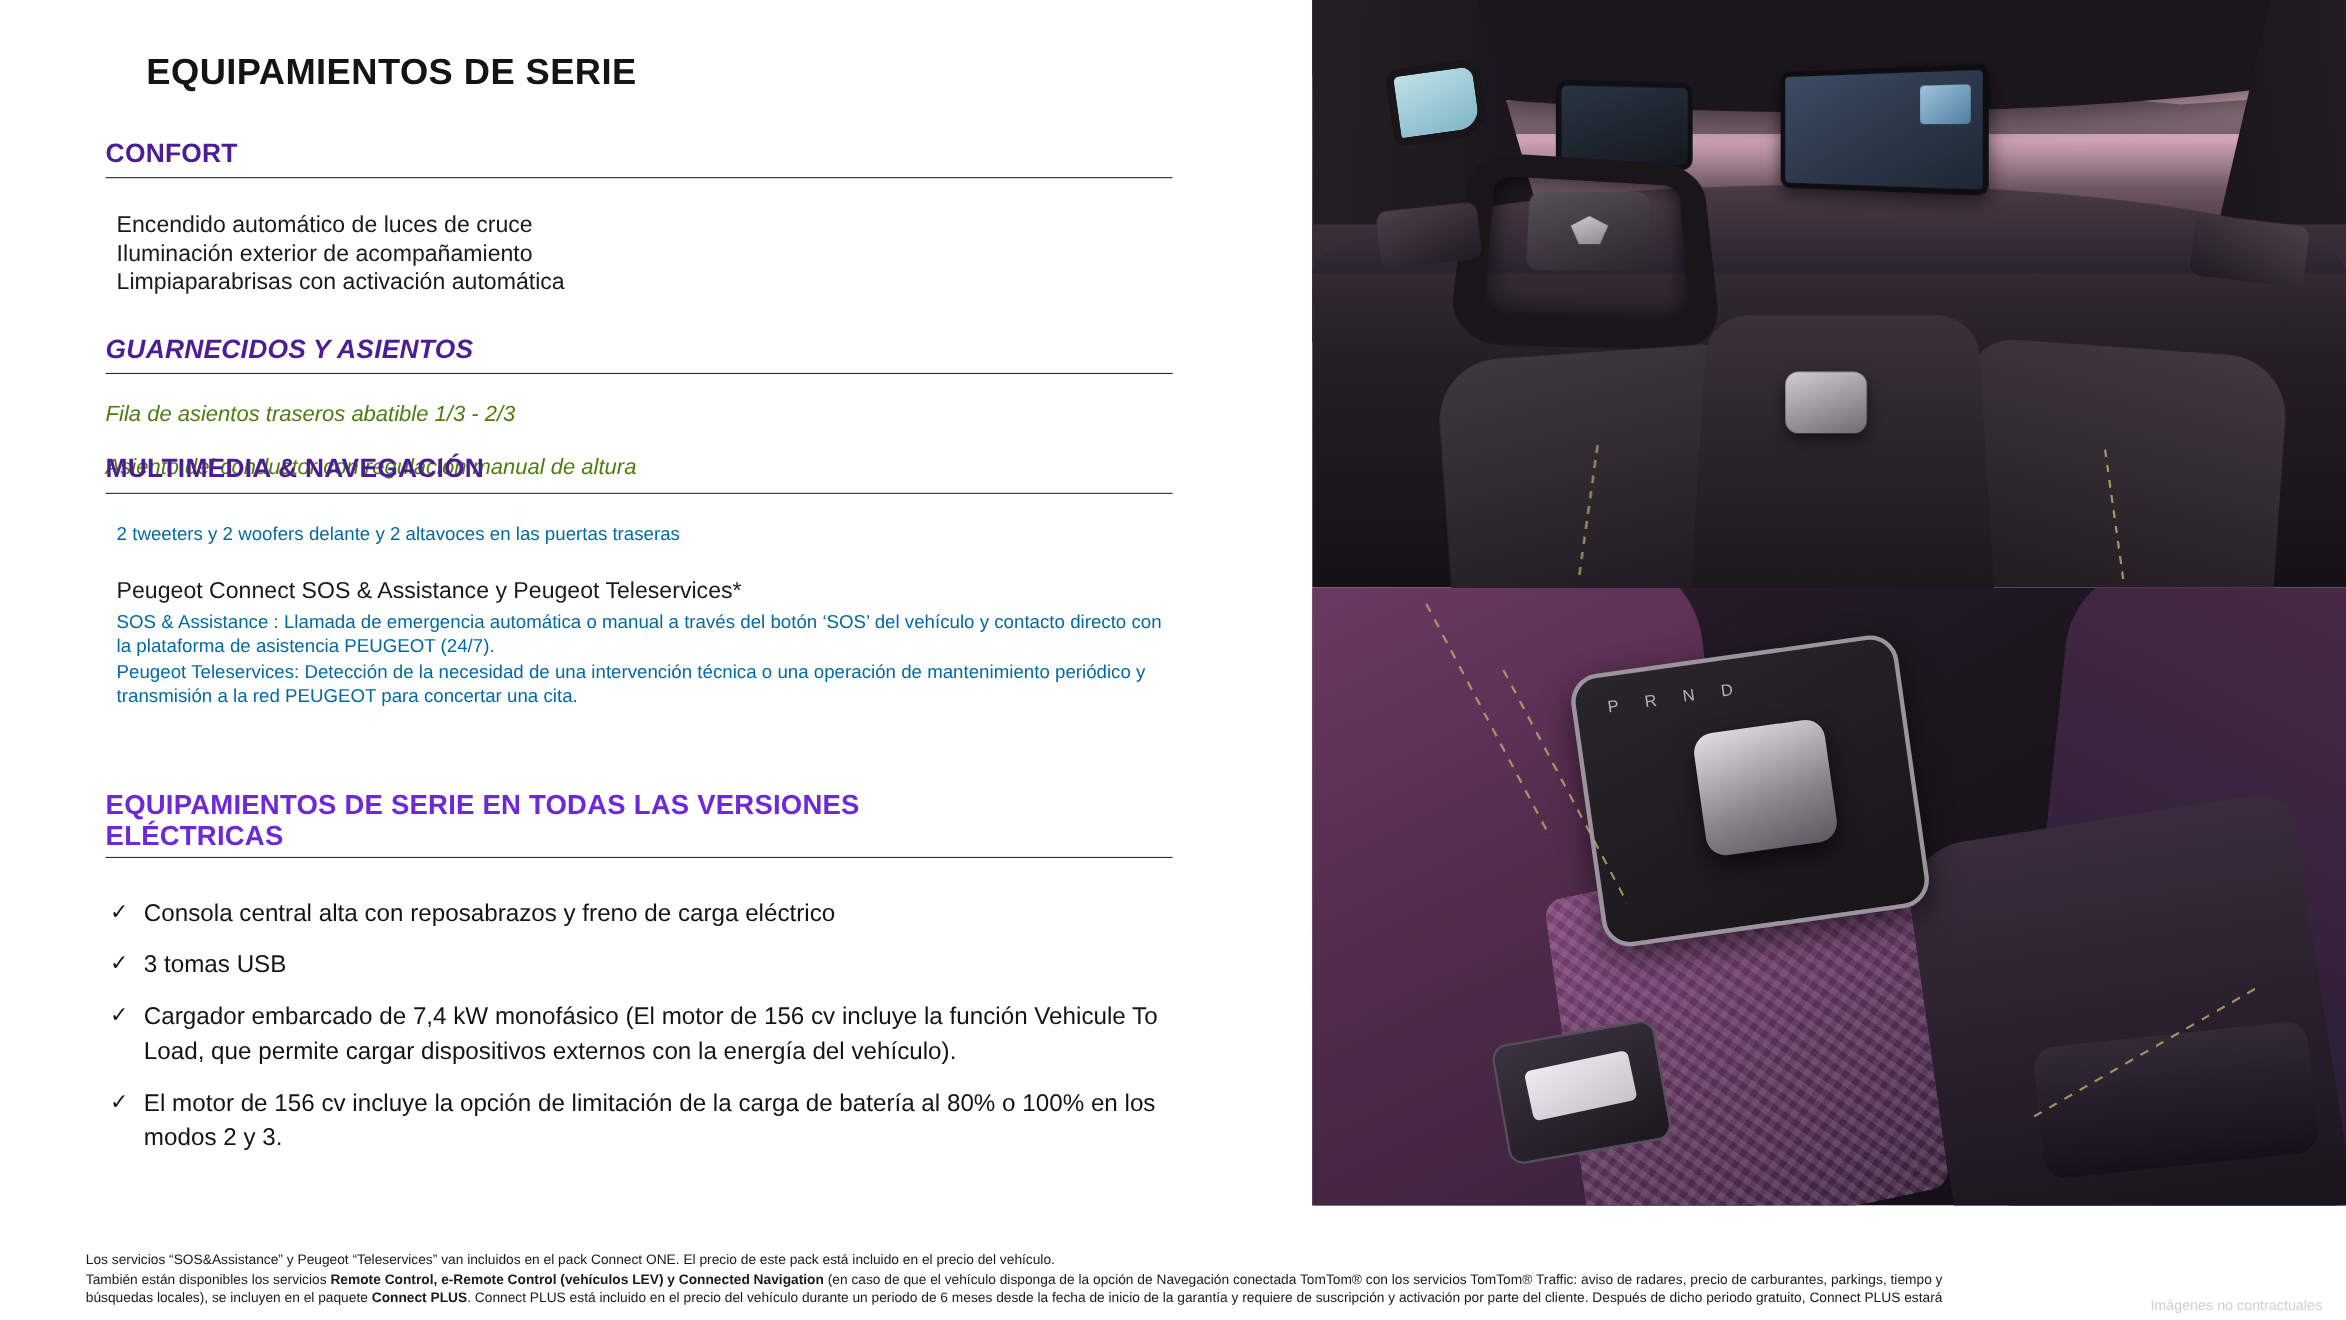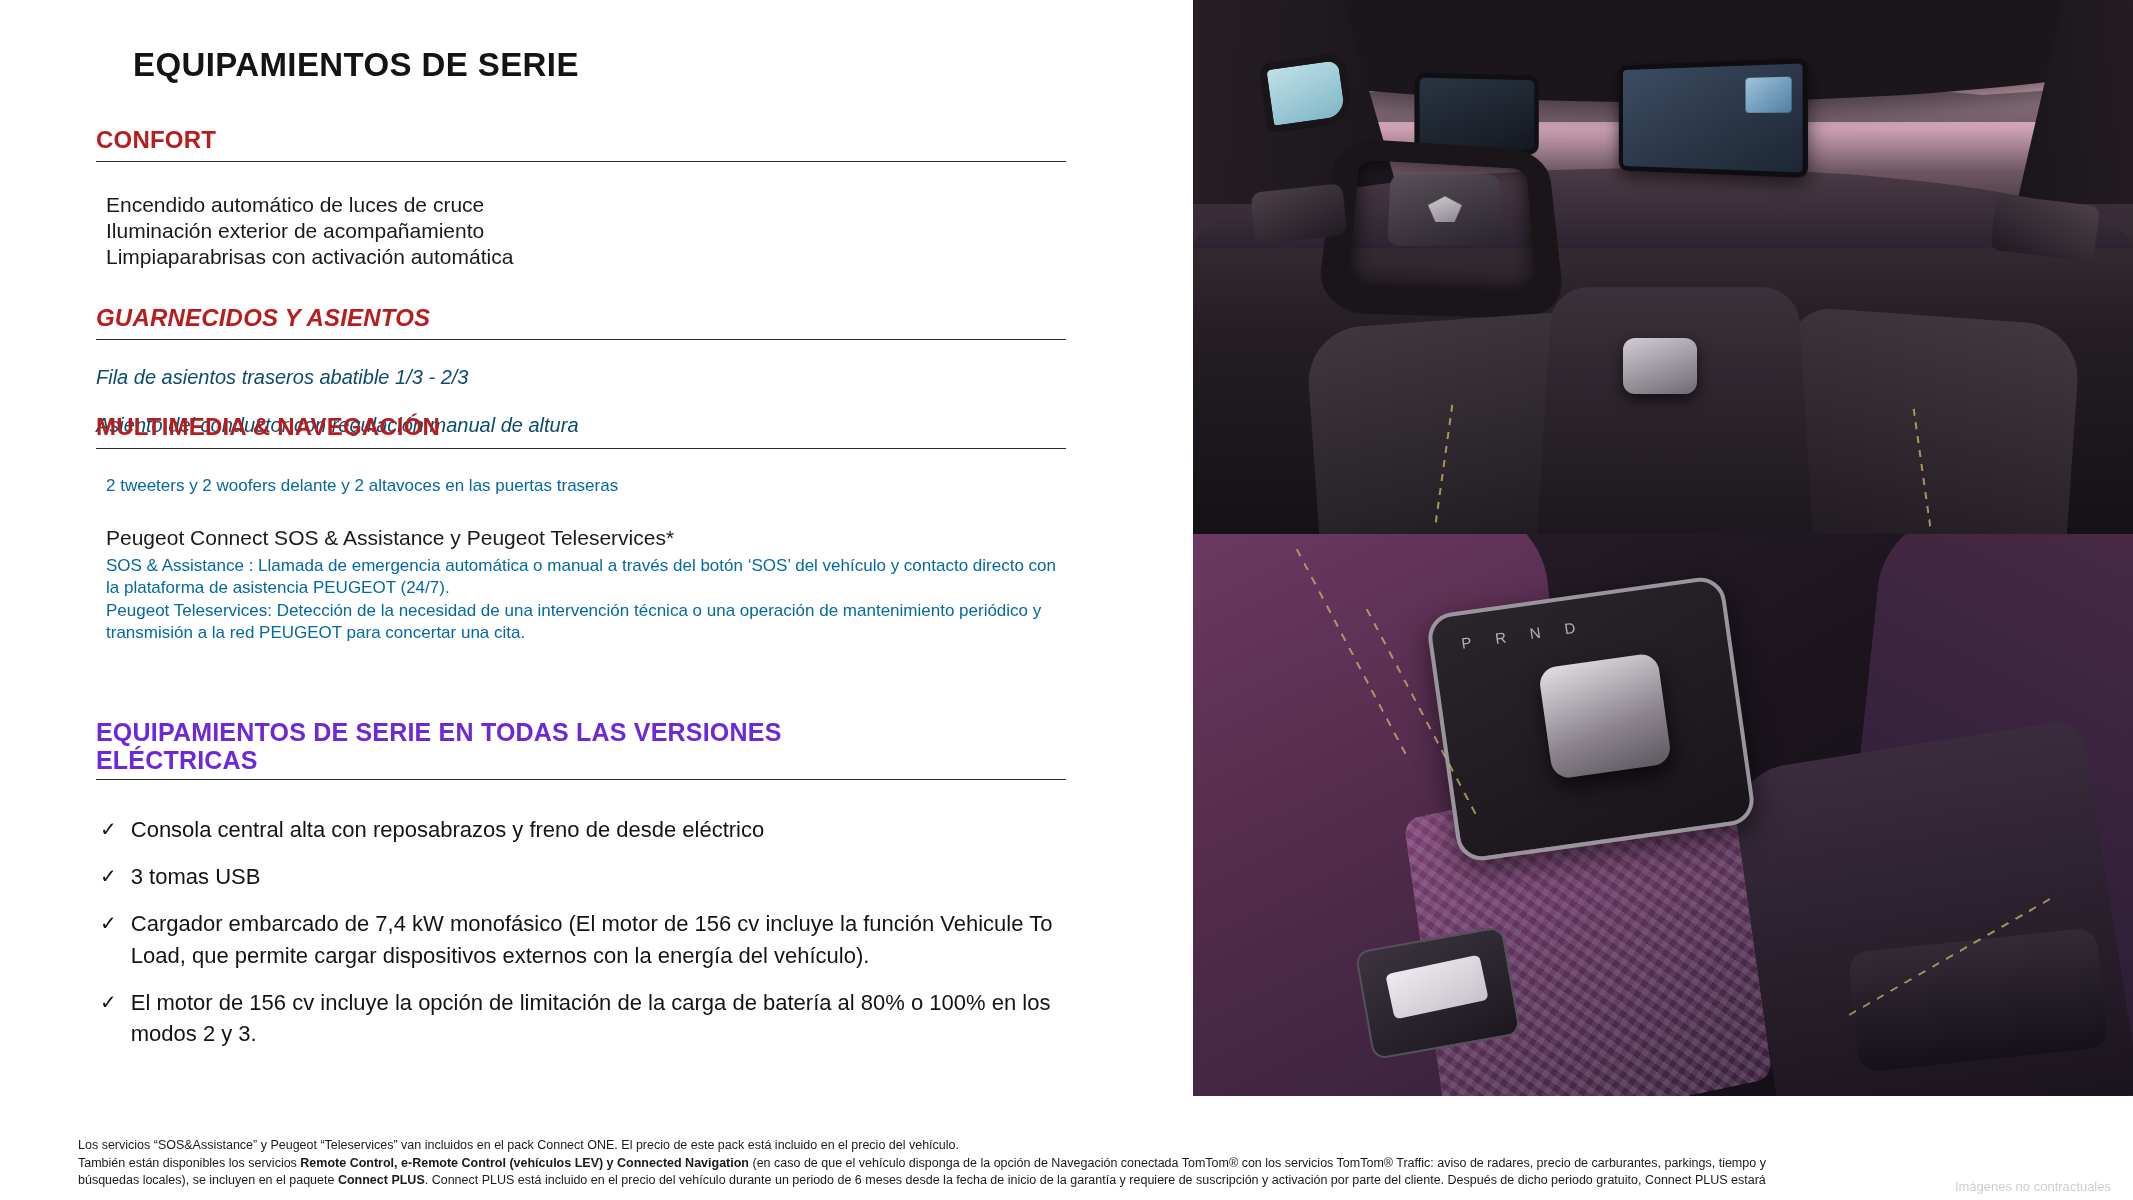--- a/index.html
+++ b/index.html
@@ -37,21 +37,21 @@
     color: #141414;
   }
   .section {
     position: absolute;
     left: 96px;
     width: 970px;
   }
   .sec-heading {
     font-size: 24px;
     font-weight: bold;
-    color: #b91c1c;
+    color: #4c1d95;
     letter-spacing: 0.2px;
     padding-bottom: 7px;
     border-bottom: 1.5px solid #2b2b2b;
     width: 970px;
   }
   .sec-heading.blue {
     color: #6d28d9;
     font-weight: bold;
     font-size: 25px;
     line-height: 1.12;
@@ -63,21 +63,21 @@
     color: #1a1a1a;
     line-height: 1.24;
   }
   .item-sub {
     font-size: 17px;
     color: #0369a1;
     line-height: 1.28;
   }
   .item-plain {
     font-size: 20px;
-    color: #0c4a6e;
+    color: #4d7c0f;
     line-height: 1.3;
   }
   .bullet-row {
     display: flex;
     align-items: flex-start;
     gap: 14px;
     font-size: 22px;
     line-height: 1.42;
     color: #141414;
     margin-bottom: 16px;
@@ -362,21 +362,21 @@
     </div>
 
     <div class="section" style="top:718px;">
       <div class="sec-heading blue">
         <div>EQUIPAMIENTOS DE SERIE EN TODAS LAS VERSIONES</div>
         <div>ELÉCTRICAS</div>
       </div>
       <div style="margin-top:34px; padding-left:4px;">
         <div class="bullet-row">
           <span class="chk">✓</span>
-          <span class="txt">Consola central alta con reposabrazos y freno de desde eléctrico</span>
+          <span class="txt">Consola central alta con reposabrazos y freno de carga eléctrico</span>
         </div>
         <div class="bullet-row">
           <span class="chk">✓</span>
           <span class="txt">3 tomas USB</span>
         </div>
         <div class="bullet-row">
           <span class="chk">✓</span>
           <span class="txt" style="max-width:930px;">Cargador embarcado de 7,4 kW monofásico (El motor de 156 cv incluye la función Vehicule To Load, que permite cargar dispositivos externos con la energía del vehículo).</span>
         </div>
         <div class="bullet-row">

